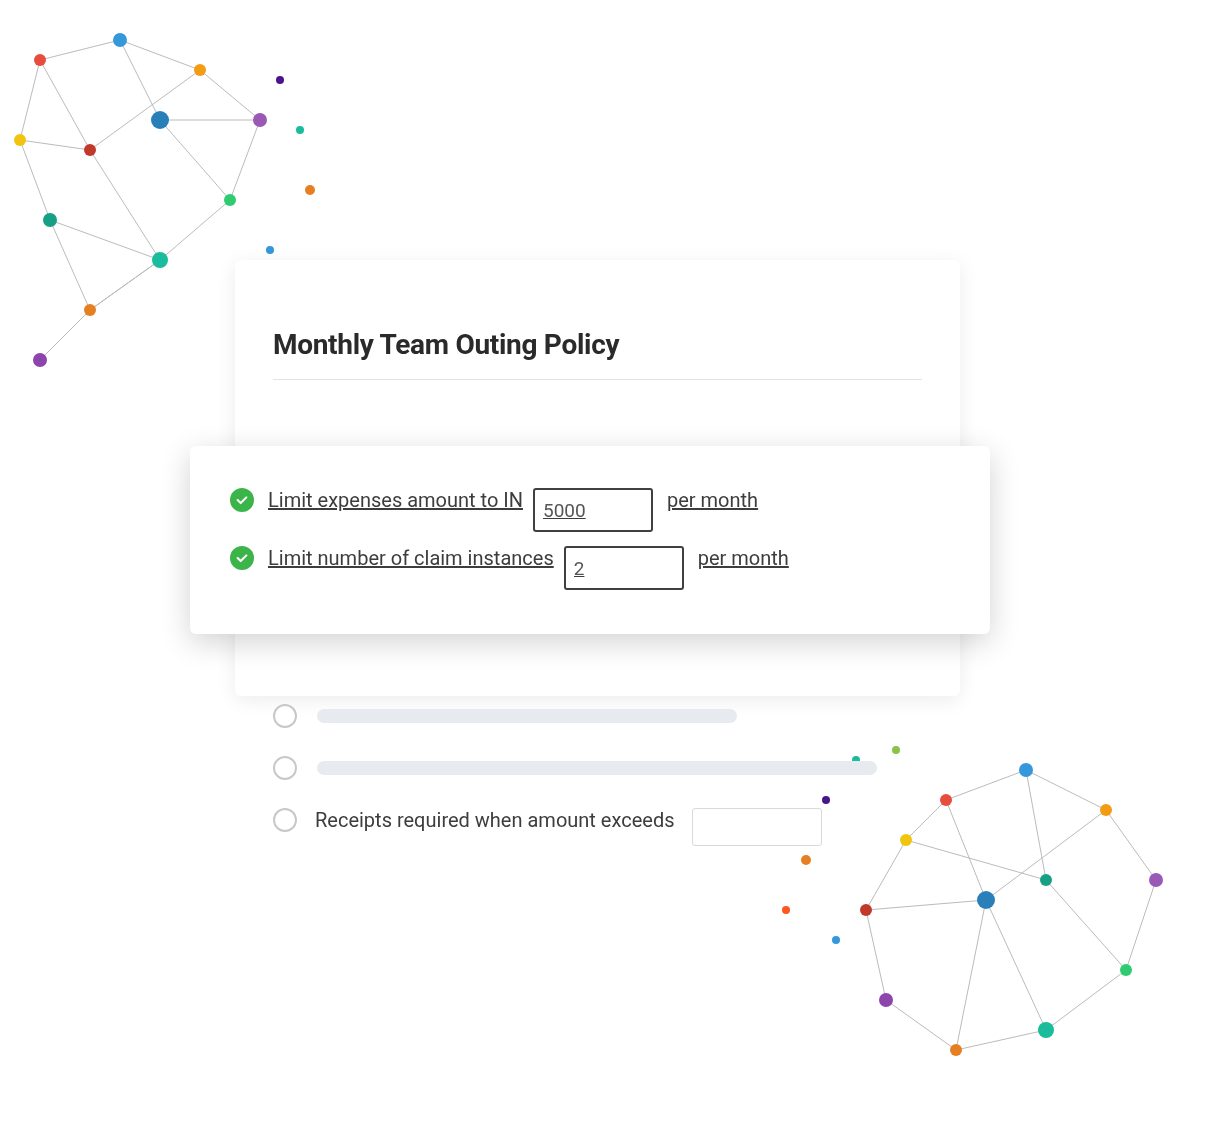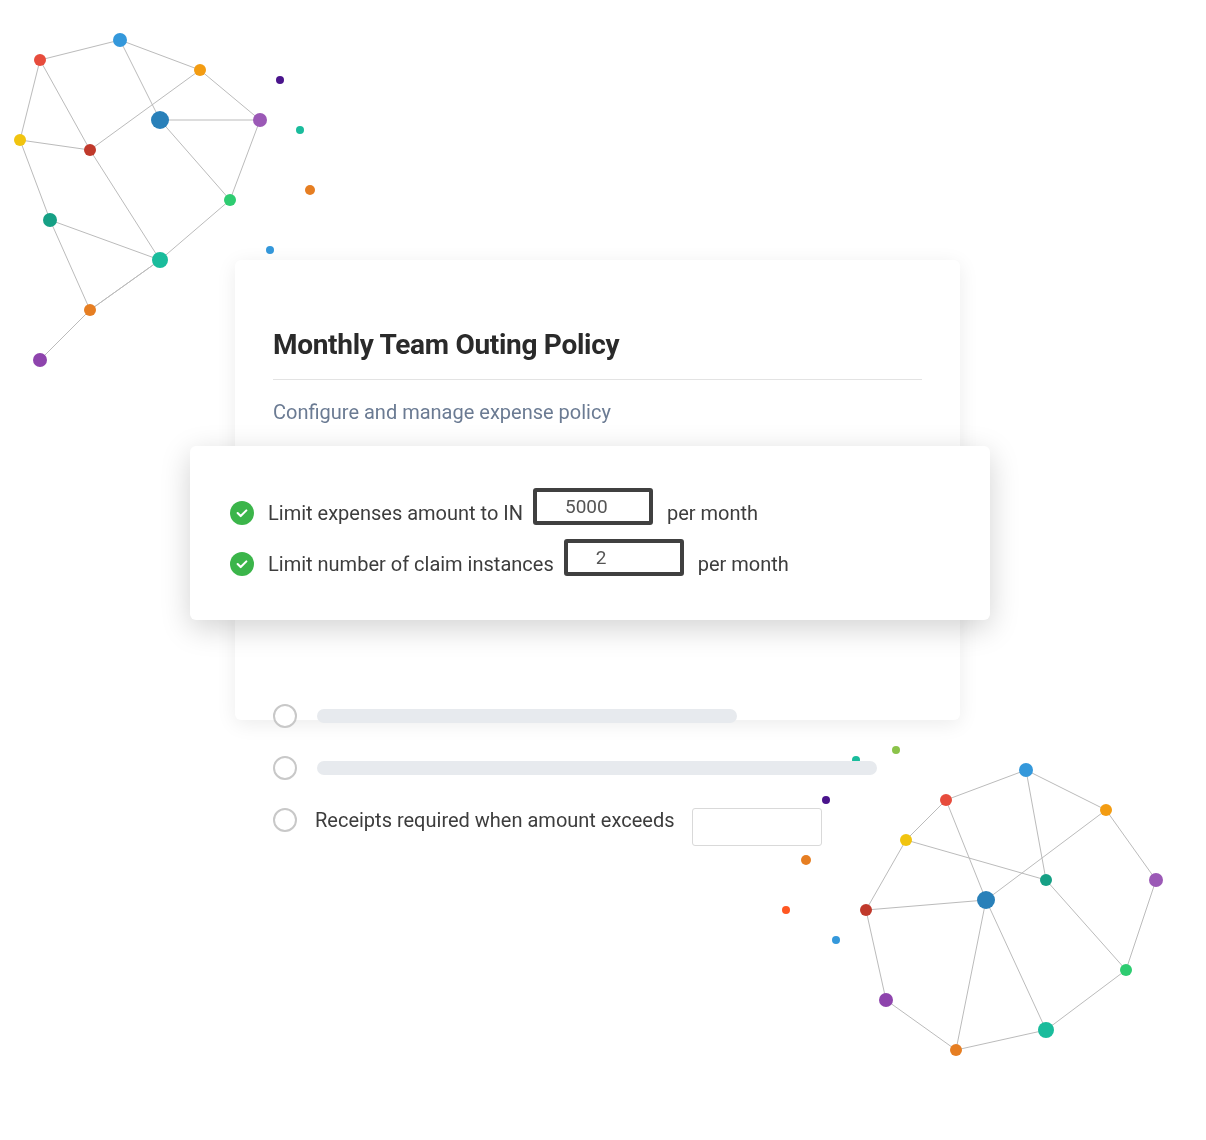--- a/index.html
+++ b/index.html
@@ -47,44 +47,45 @@
     left: 190px;
     top: 446px;
     width: 800px;
     background: #fff;
     border-radius: 6px;
     box-shadow: 0 8px 30px rgba(0,0,0,0.18);
     padding: 28px 40px 30px 40px;
   }
   .rule-row {
     display: flex;
-    align-items: flex-end;
+    align-items: flex-start;
     gap: 14px;
     font-size: 20px;
     color: #3d3d3d;
     margin: 14px 0;
+    text-decoration: underline;
   }
   .check-icon {
     width: 24px;
     height: 24px;
     border-radius: 50%;
     background: #3bb54a;
     display: flex;
     align-items: center;
     justify-content: center;
     flex-shrink: 0;
   }
   .check-icon svg { width: 14px; height: 14px; }
   .rule-input {
     width: 120px;
-    height: 37px;
-    border: 4px solid #404040;
+    height: 44px;
+    border: 2px solid #404040;
     border-radius: 3px;
     font-size: 19px;
-    padding: 0 28px;
+    padding: 0 8px;
     color: #555;
     font-family: inherit;
     margin-left: -4px;
   }
   .rule-row .lead { white-space: nowrap; }
   .rule-row .tail { white-space: nowrap; }
 
   .lower {
     position: absolute;
     left: 235px;
@@ -182,21 +183,20 @@
     <circle cx="40" cy="140" r="5" fill="#e67e22"></circle>
     <circle cx="70" cy="220" r="4" fill="#3498db"></circle>
     <circle cx="130" cy="30" r="4" fill="#8bc34a"></circle>
     <circle cx="20" cy="190" r="4" fill="#ff5722"></circle>
   </g>
 </svg>
 
 <div class="card">
   <h2 class="card-title">Monthly Team Outing Policy</h2>
   <div class="card-divider"></div>
-  <div class="card-subtitle">Configure and manage expense policy</div>
   <div style="height:260px"></div>
 </div>
 
 <div class="popout">
   <div class="rule-row">
     <span class="check-icon">
       <svg viewBox="0 0 16 16">
           <path d="M3 8 L6.5 11.5 L13 5" stroke="#fff" stroke-width="2.4" fill="none" stroke-linecap="round" stroke-linejoin="round"></path>
         </svg>
     </span>

